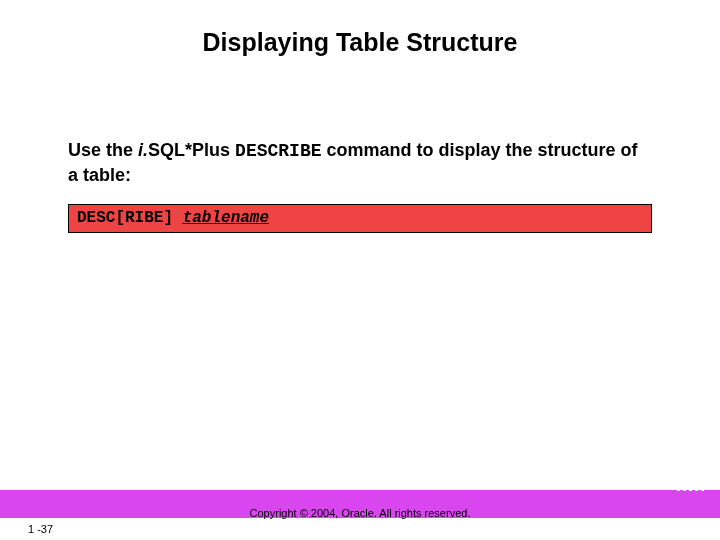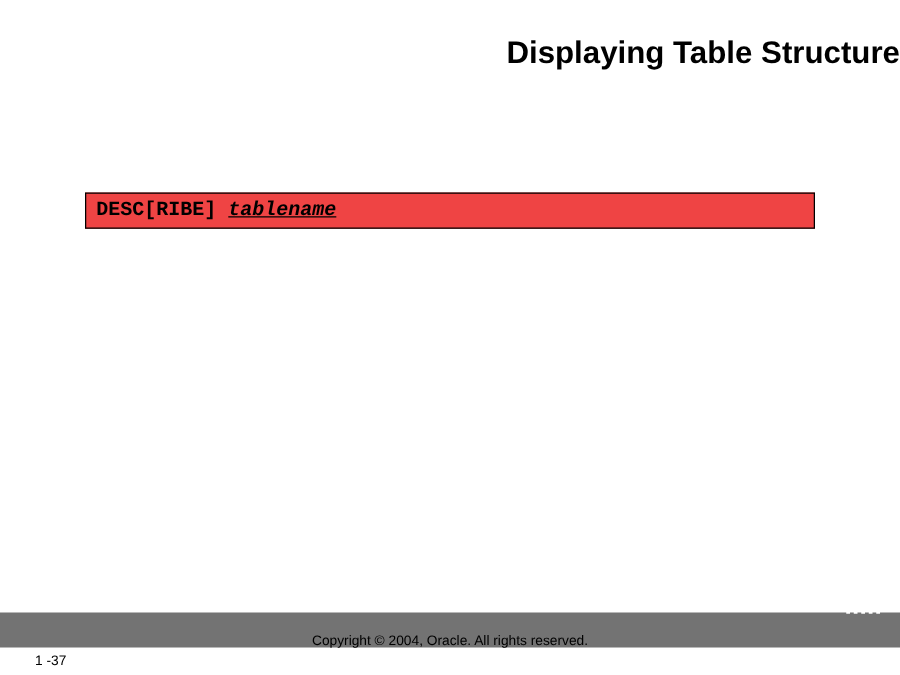--- a/index.html
+++ b/index.html
@@ -9,21 +9,21 @@
     width: 720px;
     height: 540px;
     background: #fff;
     overflow: hidden;
   }
   .title {
     position: absolute;
     top: 28px;
     left: 0;
     width: 100%;
-    text-align: right;
+    text-align: center;
     font-size: 25px;
     font-weight: bold;
     color: #000;
   }
   .body {
     position: absolute;
     top: 138px;
     left: 68px;
     right: 68px;
   }
@@ -53,21 +53,21 @@
   .codebox .arg {
     font-style: italic;
     text-decoration: underline;
   }
   .footer-bar {
     position: absolute;
     left: 0;
     bottom: 22px;
     width: 100%;
     height: 28px;
-    background: #737373;
+    background: #d946ef;
   }
   .page-num {
     position: absolute;
     left: 28px;
     bottom: 0;
     height: 22px;
     line-height: 22px;
     font-size: 11px;
     color: #000;
   }
@@ -111,20 +111,23 @@
   }
 </style>
 </head>
 <body>
 
 <div class="slide">
 
   <div class="title">Displaying Table Structure</div>
 
   <div class="body">
+    <p class="para">
+      <span>Use the </span><span class="i">i.</span><span>SQL*Plus </span><span class="mono">DESCRIBE</span><span> command to display the structure of a table:</span>
+    </p>
 
     <div class="codebox"><span>DESC[RIBE] </span><span class="arg">tablename</span></div>
   </div>
 
   <div class="footer-bar">
     <div class="logo">
       <span class="logo-text">ORACLE</span>
       <span class="logo-bars">
         <span style="height:6px"></span>
         <span style="height:9px"></span>

